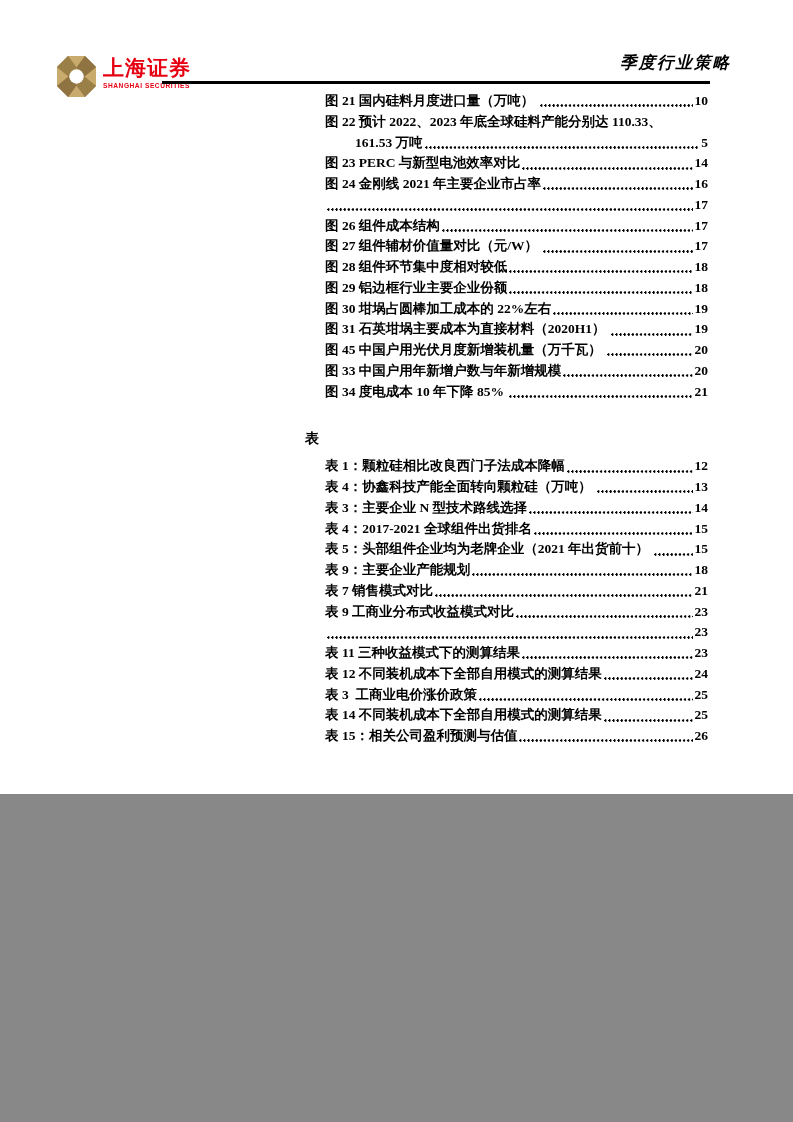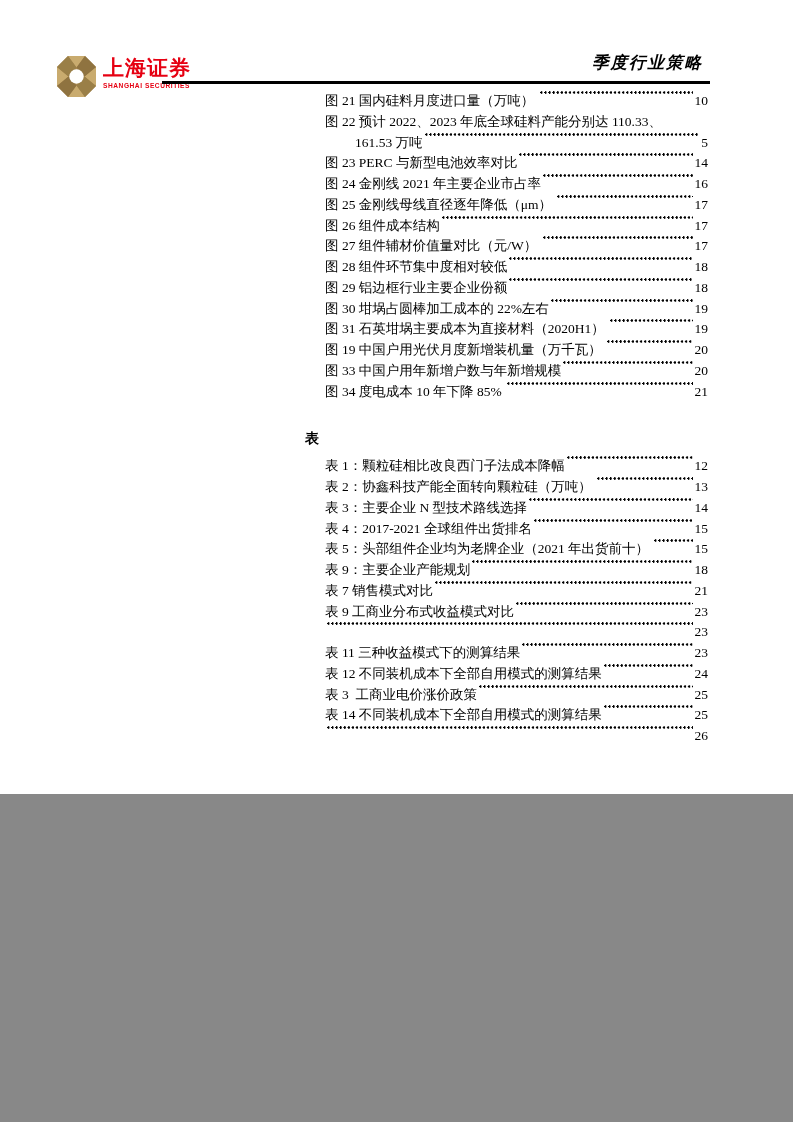--- a/index.html
+++ b/index.html
@@ -14,31 +14,31 @@
     overflow:hidden;
   }
 
   
   .logo { position:absolute; left:56px; top:55px; display:flex; align-items:flex-start; }
   .gem { width:41px; height:43px; margin-right:6px; }
   .logo-text { display:flex; flex-direction:column; }
   .brand-cn { font-size:21px; font-weight:bold; line-height:26px; letter-spacing:1px; font-family:"Liberation Sans","DejaVu Sans",sans-serif; }
   .brand-en { font-size:6.6px; font-weight:bold; letter-spacing:0.55px; line-height:9px; font-family:"Liberation Sans","DejaVu Sans",sans-serif; }
   .doc-type {
-    position:absolute; right:90px; top:52px;
+    position:absolute; right:62px; top:52px;
     font-size:16.5px; font-weight:bold; font-style:italic;
     letter-spacing:2px;
   }
   .header-rule { position:absolute; left:162px; top:81px; width:548px; height:2.6px; background:#000; }
 
   
   .toc { position:absolute; left:325px; top:91px; width:383px; }
   .toc-row {
-    display:flex; 
-    font-size:13.5px; font-weight:normal;
+    display:flex; align-items:flex-end;
+    font-size:13.5px; font-weight:bold;
     line-height:20.75px; height:20.75px;
   }
   .toc-text { white-space:pre; }
   .toc-row.cont .toc-text { padding-left:30px; }
   .leader {
     flex:1 1 auto;
     height:3px;
     margin:0 2px 4.5px 2px;
     background-image:radial-gradient(circle at 1.4px 1.5px, #000 1.05px, rgba(0,0,0,0) 1.35px);
     background-size:4.1px 3px;
@@ -110,21 +110,20 @@
           <span class="toc-text">图 23 PERC 与新型电池效率对比</span>
           <span class="leader"></span>
           <span class="toc-page">14</span>
         </div>
         <div class="toc-row">
           <span class="toc-text">图 24 金刚线 2021 年主要企业市占率</span>
           <span class="leader"></span>
           <span class="toc-page">16</span>
         </div>
         <div class="toc-row">
-          <span class="toc-text">图 25 金刚线母线直径逐年降低（μm） </span>
           <span class="leader"></span>
           <span class="toc-page">17</span>
         </div>
         <div class="toc-row">
           <span class="toc-text">图 26 组件成本结构</span>
           <span class="leader"></span>
           <span class="toc-page">17</span>
         </div>
         <div class="toc-row">
           <span class="toc-text">图 27 组件辅材价值量对比（元/W） </span>
@@ -145,21 +144,21 @@
           <span class="toc-text">图 30 坩埚占圆棒加工成本的 22%左右</span>
           <span class="leader"></span>
           <span class="toc-page">19</span>
         </div>
         <div class="toc-row">
           <span class="toc-text">图 31 石英坩埚主要成本为直接材料（2020H1） </span>
           <span class="leader"></span>
           <span class="toc-page">19</span>
         </div>
         <div class="toc-row">
-          <span class="toc-text">图 19 中国户用光伏月度新增装机量（万千瓦） </span>
+          <span class="toc-text">图 45 中国户用光伏月度新增装机量（万千瓦） </span>
           <span class="leader"></span>
           <span class="toc-page">20</span>
         </div>
         <div class="toc-row">
           <span class="toc-text">图 33 中国户用年新增户数与年新增规模</span>
           <span class="leader"></span>
           <span class="toc-page">20</span>
         </div>
         <div class="toc-row">
           <span class="toc-text">图 34 度电成本 10 年下降 85% </span>
@@ -168,21 +167,21 @@
         </div>
       </div>
     <div class="tables-heading">表</div>
     <div id="table-list">
         <div class="toc-row">
           <span class="toc-text">表 1：颗粒硅相比改良西门子法成本降幅</span>
           <span class="leader"></span>
           <span class="toc-page">12</span>
         </div>
         <div class="toc-row">
-          <span class="toc-text">表 2：协鑫科技产能全面转向颗粒硅（万吨） </span>
+          <span class="toc-text">表 4：协鑫科技产能全面转向颗粒硅（万吨） </span>
           <span class="leader"></span>
           <span class="toc-page">13</span>
         </div>
         <div class="toc-row">
           <span class="toc-text">表 3：主要企业 N 型技术路线选择</span>
           <span class="leader"></span>
           <span class="toc-page">14</span>
         </div>
         <div class="toc-row">
           <span class="toc-text">表 4：2017-2021 全球组件出货排名</span>
@@ -227,20 +226,21 @@
           <span class="toc-text">表 3  工商业电价涨价政策</span>
           <span class="leader"></span>
           <span class="toc-page">25</span>
         </div>
         <div class="toc-row">
           <span class="toc-text">表 14 不同装机成本下全部自用模式的测算结果</span>
           <span class="leader"></span>
           <span class="toc-page">25</span>
         </div>
         <div class="toc-row">
+          <span class="toc-text">表 15：相关公司盈利预测与估值</span>
           <span class="leader"></span>
           <span class="toc-page">26</span>
         </div>
       </div>
   </div>
 
   <div class="footer-rule"></div>
   <div class="disclaimer">请务必阅读尾页重要声明</div>
   <div class="page-num" style="color:#4472c4">3</div>
 

